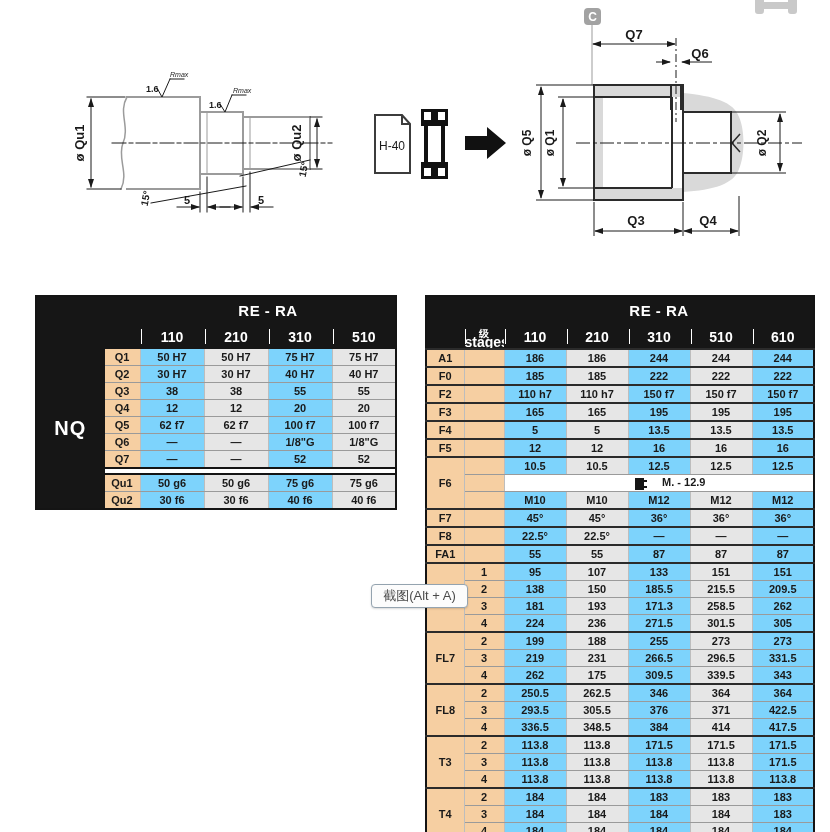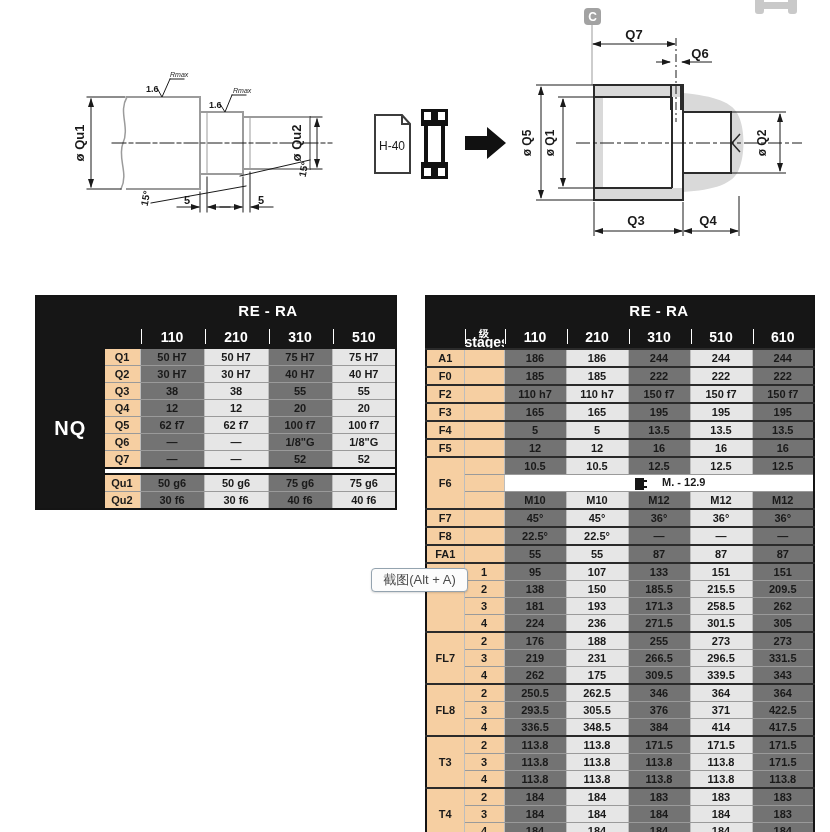--- a/index.html
+++ b/index.html
@@ -2,21 +2,21 @@
 <html><head>
 <meta charset="utf-8">
 <style>
   html,body{margin:0;padding:0;}
   body{width:830px;height:832px;background:#ffffff;position:relative;overflow:hidden;
        font-family:"Liberation Sans",sans-serif;}
   svg text{font-family:"Liberation Sans","DejaVu Sans",sans-serif;}
 
   
   table{border-collapse:collapse;table-layout:fixed;position:absolute;
-        font:bold 11px "Liberation Sans",sans-serif;color:#1a1a1a;background:#737373;}
+        font:bold 11px "Liberation Sans",sans-serif;color:#1a1a1a;background:#7dd3fc;}
   #lt{left:35px;top:295px;width:360px;border:2px solid #141414;}
   #rt{left:425px;top:295px;width:388px;border:2px solid #141414;}
   td{padding:0;text-align:center;height:16px;border:1px solid #bdbdbd;
      border-top:1px solid #9a9a9a;border-bottom:1px solid #9a9a9a;position:relative;
      white-space:nowrap;overflow:hidden;}
   .hd{background:#161616;color:#fff;border-color:#161616;}
   .title-cell{height:27px;font-size:15px;letter-spacing:.5px;}
   #lt .title-cell{padding-left:104px;}
   #rt .title-cell{padding-left:78px;}
   .colrow td{height:23px;font-size:14px;}
@@ -28,21 +28,21 @@
   .shade{background:#e6e6e6;}
   .sep{height:4px;border-top:2px solid #141414;border-bottom:2px solid #141414;background:#fff;}
   .gstart td{border-top:2px solid #2b2b2b;}
   .span-cell{background:#fff;padding-left:23px;}
   .bolt{display:inline-block;width:9px;height:12px;background:#161616;margin-right:18px;
         vertical-align:middle;position:relative;}
   .bolt::before{content:"";position:absolute;right:-3px;top:2px;width:3px;height:2px;background:#161616;}
   .bolt::after{content:"";position:absolute;right:-3px;bottom:2px;width:3px;height:2px;background:#161616;}
 
   
-  .tooltip{position:absolute;left:371px;top:568px;width:95px;height:22px;z-index:20;
+  .tooltip{position:absolute;left:371px;top:584px;width:95px;height:22px;z-index:20;
            background:#fcfcfc;border:1px solid #94a3af;border-radius:4px;
            box-shadow:0 1px 2px rgba(0,0,0,.15);display:flex;align-items:center;justify-content:center;
            font:13px "Liberation Sans",sans-serif;color:#4a4a4a;}
 
   .dwg{position:absolute;left:0;top:0;}
 </style>
 </head>
 <body>
 
 <svg class="dwg" width="830" height="262" viewBox="0 0 830 262">
@@ -412,21 +412,21 @@
         <td class="stg">4</td>
         <td>224</td>
         <td class="shade">236</td>
         <td>271.5</td>
         <td class="shade">301.5</td>
         <td>305</td>
       </tr>
       <tr class="gstart">
         <td class="lbl" rowspan="3">FL7</td>
         <td class="stg">2</td>
-        <td>176</td>
+        <td>199</td>
         <td class="shade">188</td>
         <td>255</td>
         <td class="shade">273</td>
         <td>273</td>
       </tr>
       <tr>
         <td class="stg">3</td>
         <td>219</td>
         <td class="shade">231</td>
         <td>266.5</td>

